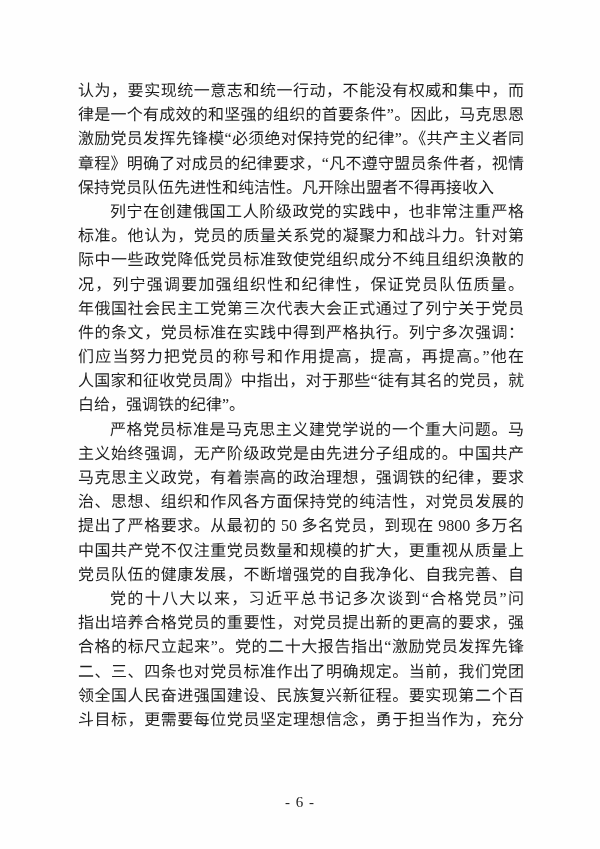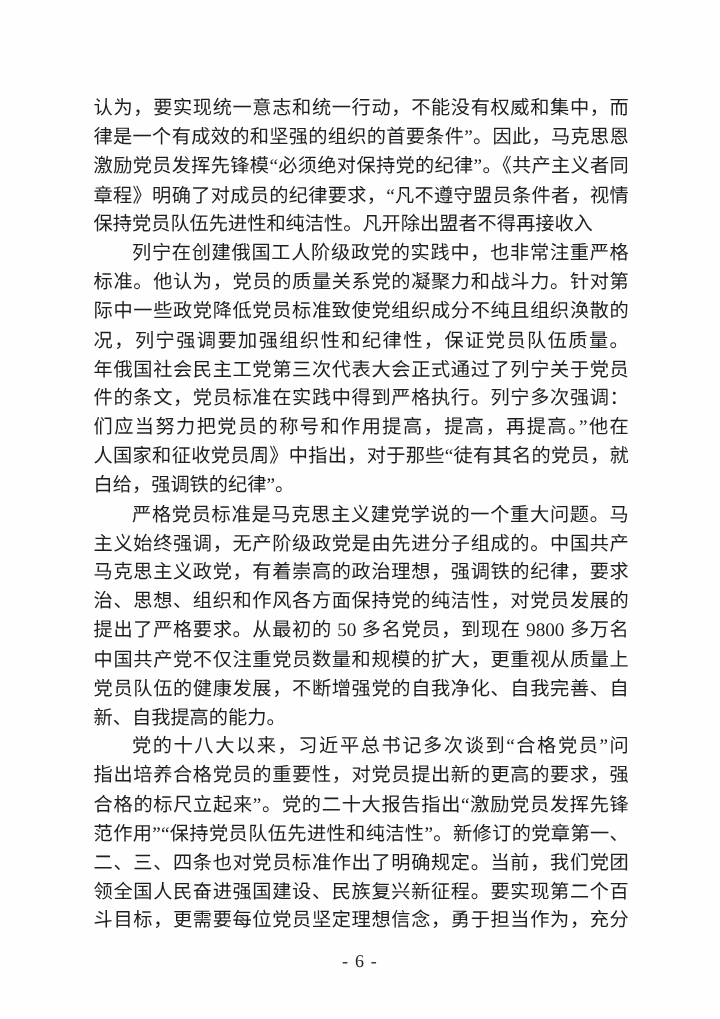--- a/index.html
+++ b/index.html
@@ -79,26 +79,24 @@
         <div class="line line-last">白给，强调铁的纪律”。</div>
       </div>
       <div class="paragraph">
         <div class="line indent">严格党员标准是马克思主义建党学说的一个重大问题。马克思</div>
         <div class="line">主义始终强调，无产阶级政党是由先进分子组成的。中国共产党是</div>
         <div class="line">马克思主义政党，有着崇高的政治理想，强调铁的纪律，要求从政</div>
         <div class="line">治、思想、组织和作风各方面保持党的纯洁性，对党员发展的质量</div>
         <div class="line">提出了严格要求。从最初的 50 多名党员，到现在 9800 多万名党员，</div>
         <div class="line">中国共产党不仅注重党员数量和规模的扩大，更重视从质量上保证</div>
         <div class="line">党员队伍的健康发展，不断增强党的自我净化、自我完善、自我革</div>
-        <div class="line line-last">新、自我提高的能力。</div>
       </div>
       <div class="paragraph">
         <div class="line indent">党的十八大以来，习近平总书记多次谈到“合格党员”问题，</div>
         <div class="line">指出培养合格党员的重要性，对党员提出新的更高的要求，强调“把</div>
         <div class="line">合格的标尺立起来”。党的二十大报告指出“激励党员发挥先锋模</div>
-        <div class="line">范作用”“保持党员队伍先进性和纯洁性”。新修订的党章第一、</div>
         <div class="line">二、三、四条也对党员标准作出了明确规定。当前，我们党团结带</div>
         <div class="line">领全国人民奋进强国建设、民族复兴新征程。要实现第二个百年奋</div>
         <div class="line">斗目标，更需要每位党员坚定理想信念，勇于担当作为，充分发挥</div>
       </div>
     </div>
   <div class="footer">- 6 -</div>
 </div>
 
 </body></html>

